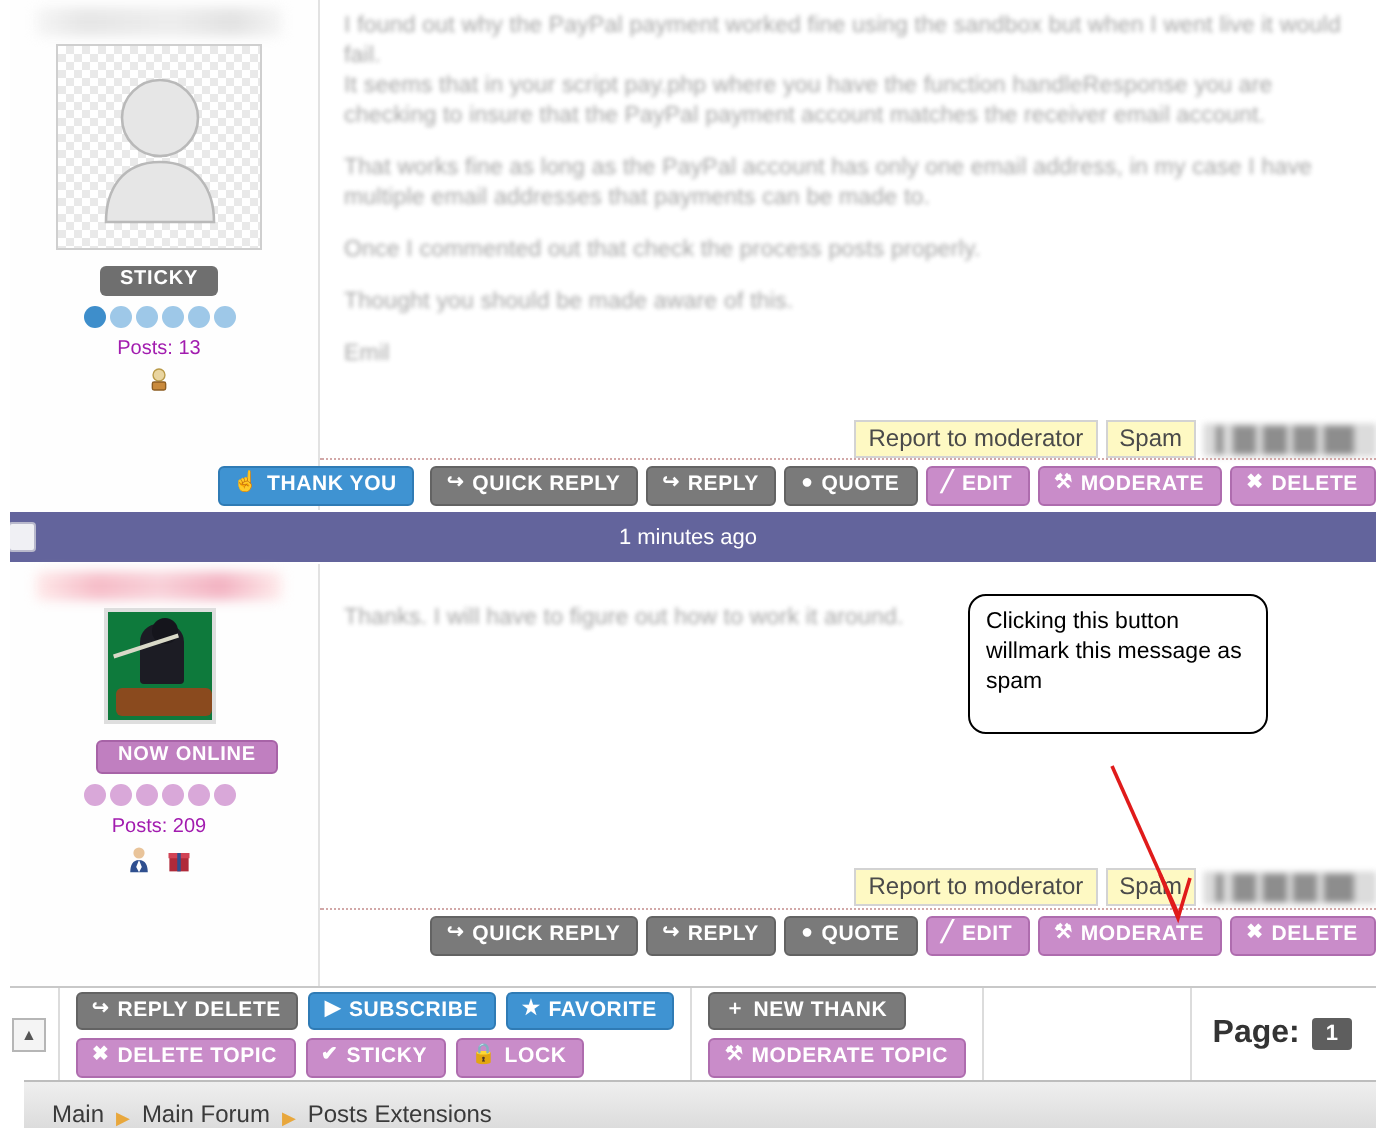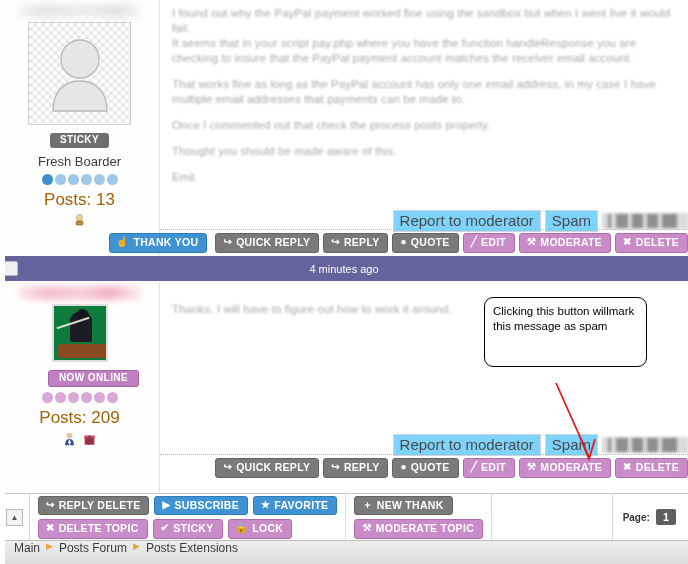--- a/index.html
+++ b/index.html
@@ -58,36 +58,36 @@
     border-radius: 3px; line-height: 1;
   }
   .badge.offline { background:#6f6f6f; }
   .badge.online  { background:#c07fc0; border:1px solid #a763a7;margin-left:28px; }
   .utitle { font-size: 13px; color:#3c3c3c; margin-top: 6px; }
   .dots { margin-top: 5px; line-height: 0; }
   .dot { display:inline-block; width:11px; height:11px; border-radius:50%; margin:0 1px; }
   .dot.b0 { background:#3e8ecb; }
   .dot.b1 { background:#9ec8e8; }
   .dot.p  { background:#d9a8d9; }
-  .posts { font-size: 17px; color:#a16207; margin-top: 5px; }
+  .posts { font-size: 10px; color:#a21caf; margin-top: 5px; }
   .medals { margin-top: 4px; height: 18px; }
   .medal { display:inline-block; width:13px; height:14px; margin:0 2px; vertical-align:middle; }
 
   .blurtext {
     color:#9e9e9e; line-height: 15px; font-size: 11.5px;
     filter: blur(1.05px); opacity: .92; letter-spacing: .1px;
   }
   .blurtext p { margin: 0 0 11px 0; }
   .blurtext p.tight { margin-bottom: 0; }
 
   
   .metarow { position:absolute; right: 0px; display:flex; gap: 4px; align-items:center; }
   .mbtn {
-    background:#7dd3fc; border:1px solid #d3d3d3; color:#4a4a4a;
-    font-size: 15px; padding: 2px 6px 3px 6px; line-height:1; white-space:nowrap;
+    background:#fef9c3; border:1px solid #d3d3d3; color:#4a4a4a;
+    font-size: 12px; padding: 2px 6px 3px 6px; line-height:1; white-space:nowrap;
   }
   .ipbox {
     background:#dcdcdc; border:1px solid #d0d0d0; width: 86px; height: 16px;
     filter: blur(1.6px);
     background-image: linear-gradient(90deg,#dcdcdc 0 6%,#8d8d8d 6% 10%,#dcdcdc 10% 16%,#8f8f8f 16% 30%,#dcdcdc 30% 34%,#8d8d8d 34% 48%,#dcdcdc 48% 52%,#8f8f8f 52% 66%,#dcdcdc 66% 70%,#8d8d8d 70% 88%,#dcdcdc 88%);
   }
   .dottedrule { border-top: 1px dotted #d2a8a8; height:0; }
 
   
   .abar { display:flex; gap:4px; justify-content:flex-end; align-items:center; }
@@ -109,47 +109,47 @@
     font-size: 11px; position: relative;
     border-top:1px solid #fff; border-bottom:1px solid #ffffff;
   }
   .timebar .tb-ico {
     position:absolute; left: 4px; top: 5px; width: 14px; height:15px;
     background:#f0f0f4; border:1px solid #b9b9cc; border-radius:2px;
   }
 
   
   .callout {
-    position: absolute; left: 484px; top: 297px; width: 163px; height: 70px;
+    position: absolute; left: 484px; top: 297px; width: 150px; height: 70px;
     background:#ffffff; border: 1.5px solid #000; border-radius: 9px;
     padding: 6px 8px; font-size: 11.5px; color:#000; line-height: 15px;
     font-family: "Liberation Sans", sans-serif; z-index: 30;
   }
   .arrow-svg { position:absolute; left:0; top:0; width:688px; height:564px; pointer-events:none; z-index:29; }
 
   
   .toolbar {
     position:absolute; left:0; right:0; bottom:24px; height:47px;
     background:#ffffff; border-top:1px solid #c8c8c8; display:flex; align-items:stretch;
   }
   .tcell { display:flex; flex-direction:column; justify-content:center; gap:4px; padding: 0 8px; border-right:1px solid #dcdcdc; }
   .tcell.first { width: 30px; flex:0 0 30px; align-items:center; }
   .trow { display:flex; gap:5px; }
   .upbtn { width:17px; height:17px; border:1px solid #b6b6b6; background:#f4f4f4; display:flex; align-items:center; justify-content:center; font-size:8px; color:#555; }
   .tspacer { flex:1 1 auto; border-right:1px solid #dcdcdc; }
   .pagecell { display:flex; align-items:center; gap:6px; padding:0 12px 0 10px; }
-  .pagelabel { font-size:10px; font-weight:bold; color:#333; }
+  .pagelabel { font-size:16px; font-weight:bold; color:#333; }
   .pagenum { background:#5e5e5e; color:#fff; font-size:11px; font-weight:bold; padding:2px 7px; border-radius:2px; }
 
   
   .crumbbar {
-    position:absolute; left:0; right:0; bottom:0; height:24px;
+    position:absolute; left:12px; right:0; bottom:0; height:24px;
     background: linear-gradient(#efefef,#dcdcdc);
     border-top:1px solid #bdbdbd;
-    display:flex; align-items:flex-start; padding-left: 14px; gap:6px;
+    display:flex; align-items:flex-end; padding-left: 14px; gap:6px;
     font-size: 12px; color:#3a3a3a;
   }
   .crumbbar .sep { color:#e8a73c; font-size:9px; }
   .crumbbar .ci { color:#3a3a3a; }
   .leftrail { position:absolute; left:0; top:0; bottom:0; width:5px; background:#fff; }
 </style>
 </head>
 <body>
 
 <div id="page">
@@ -157,21 +157,20 @@
   <div class="post" style="height:255px;">
     <div class="pside">
       <div class="uname-blur"></div>
       <div class="avatar-box">
         <svg class="avatar-person" width="78" height="76" viewBox="0 0 78 76">
           <circle cx="39" cy="22" r="19" fill="#e6e6e6" stroke="#b9b9b9" stroke-width="1.3"></circle>
           <path d="M39 44 C20 44 12 58 12 74 L66 74 C66 58 58 44 39 44 Z" fill="#e6e6e6" stroke="#b9b9b9" stroke-width="1.3"></path>
         </svg>
       </div>
       <div><span class="badge offline">STICKY</span></div>
-      <div class="utitle">Fresh Boarder</div>
       <div class="dots">
         <span class="dot b0"></span><span class="dot b1"></span><span class="dot b1"></span><span class="dot b1"></span><span class="dot b1"></span><span class="dot b1"></span>
       </div>
       <div class="posts">Posts: 13</div>
       <div class="medals">
         <svg class="medal" viewBox="0 0 14 16">
           <ellipse cx="7" cy="4" rx="3.4" ry="3.4" fill="#e9d5a0" stroke="#b99a48" stroke-width="0.8"></ellipse>
           <rect x="3.2" y="8" width="7.6" height="4.6" rx="1" fill="#c98a3c" stroke="#8d5e22" stroke-width="0.8"></rect>
         </svg>
       </div>
@@ -224,21 +223,21 @@
         <span class="abtn pink">
             <span class="gi">✖</span>
             <span>DELETE</span>
           </span>
       </div>
     </div>
   </div>
 
   <div class="timebar">
     <span class="tb-ico"></span>
-    <span>4 minutes ago</span>
+    <span>1 minutes ago</span>
   </div>
 
   <div class="post" style="height:212px;">
     <div class="pside">
       <div class="uname-blur" style="background:linear-gradient(90deg,#ffe3e3,#f3a7b6 25%,#f6c2cc 50%,#ef9aae 75%,#ffe6e6);"></div>
       <div class="avatar-photo">
         <div class="ap-table"></div>
         <div class="ap-figure"></div>
         <div class="ap-head"></div>
         <div class="ap-cue"></div>
@@ -365,19 +364,19 @@
 
     <div class="pagecell">
       <span class="pagelabel">Page:</span>
       <span class="pagenum">1</span>
     </div>
   </div>
 
   <div class="crumbbar">
     <span class="ci">Main</span>
     <span class="sep">▶</span>
-    <span class="ci">Posts Forum</span>
+    <span class="ci">Main Forum</span>
     <span class="sep">▶</span>
     <span class="ci">Posts Extensions</span>
   </div>
 
   <div class="leftrail"></div>
 </div>
 
 </body></html>

